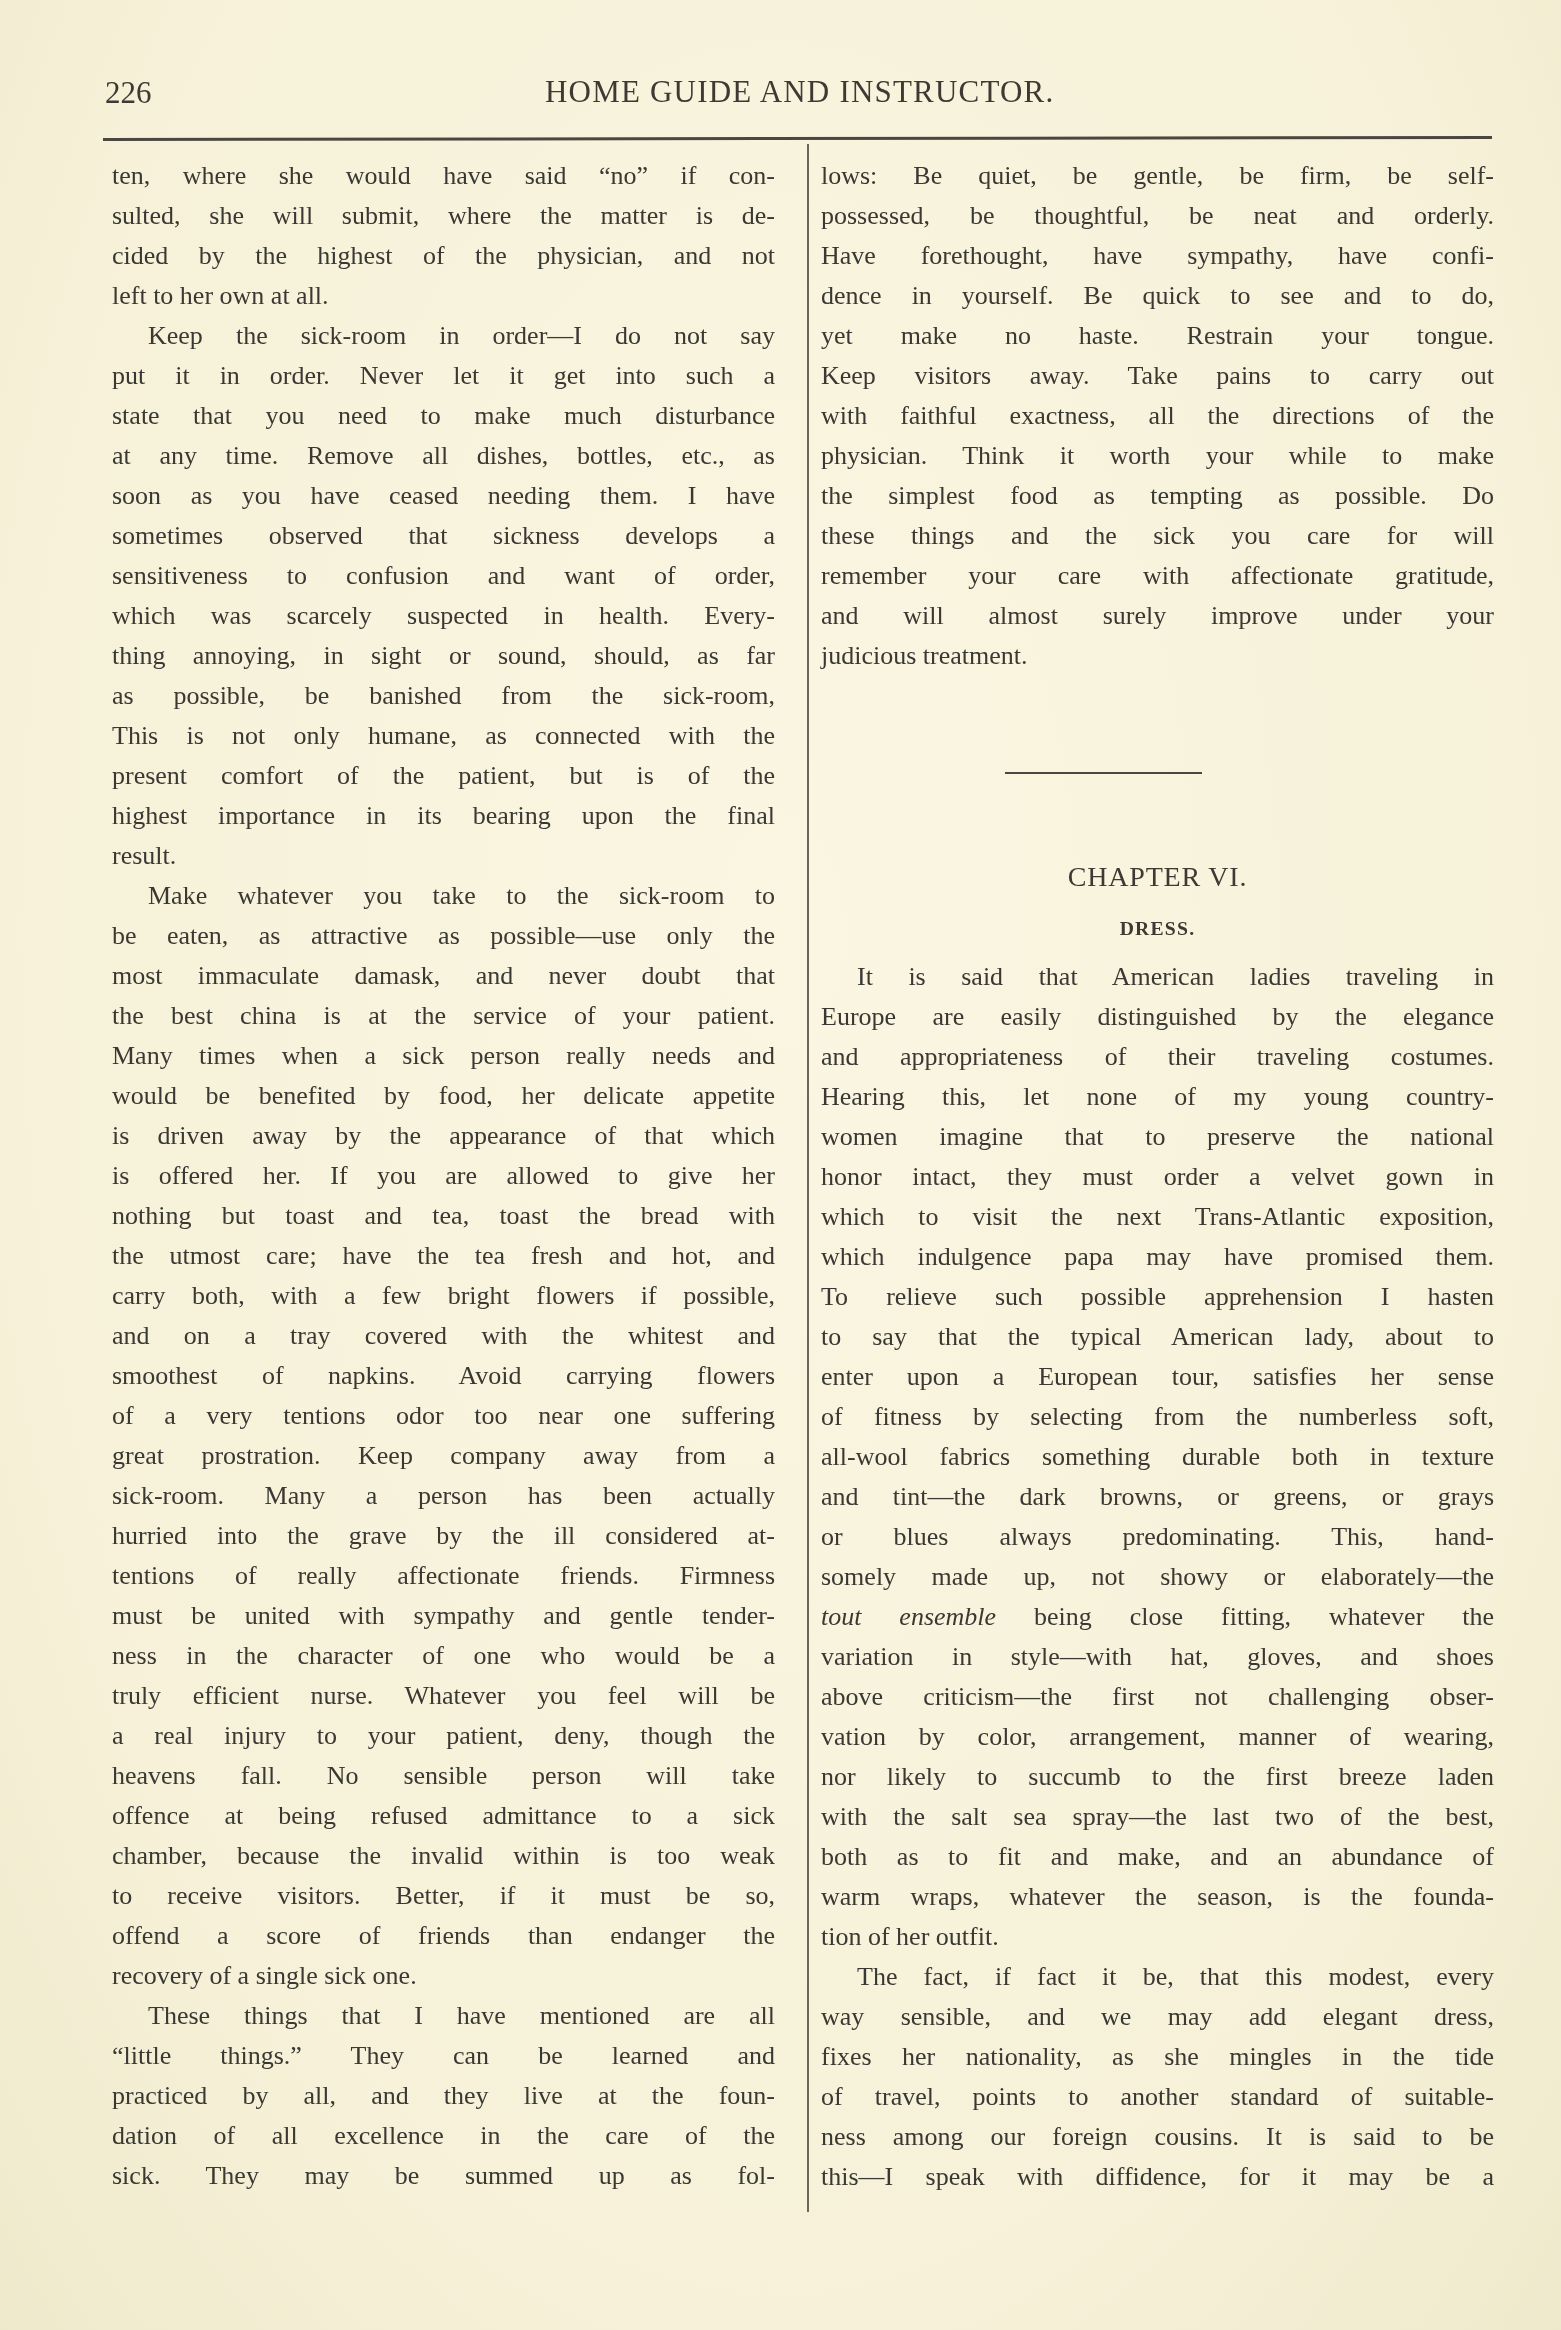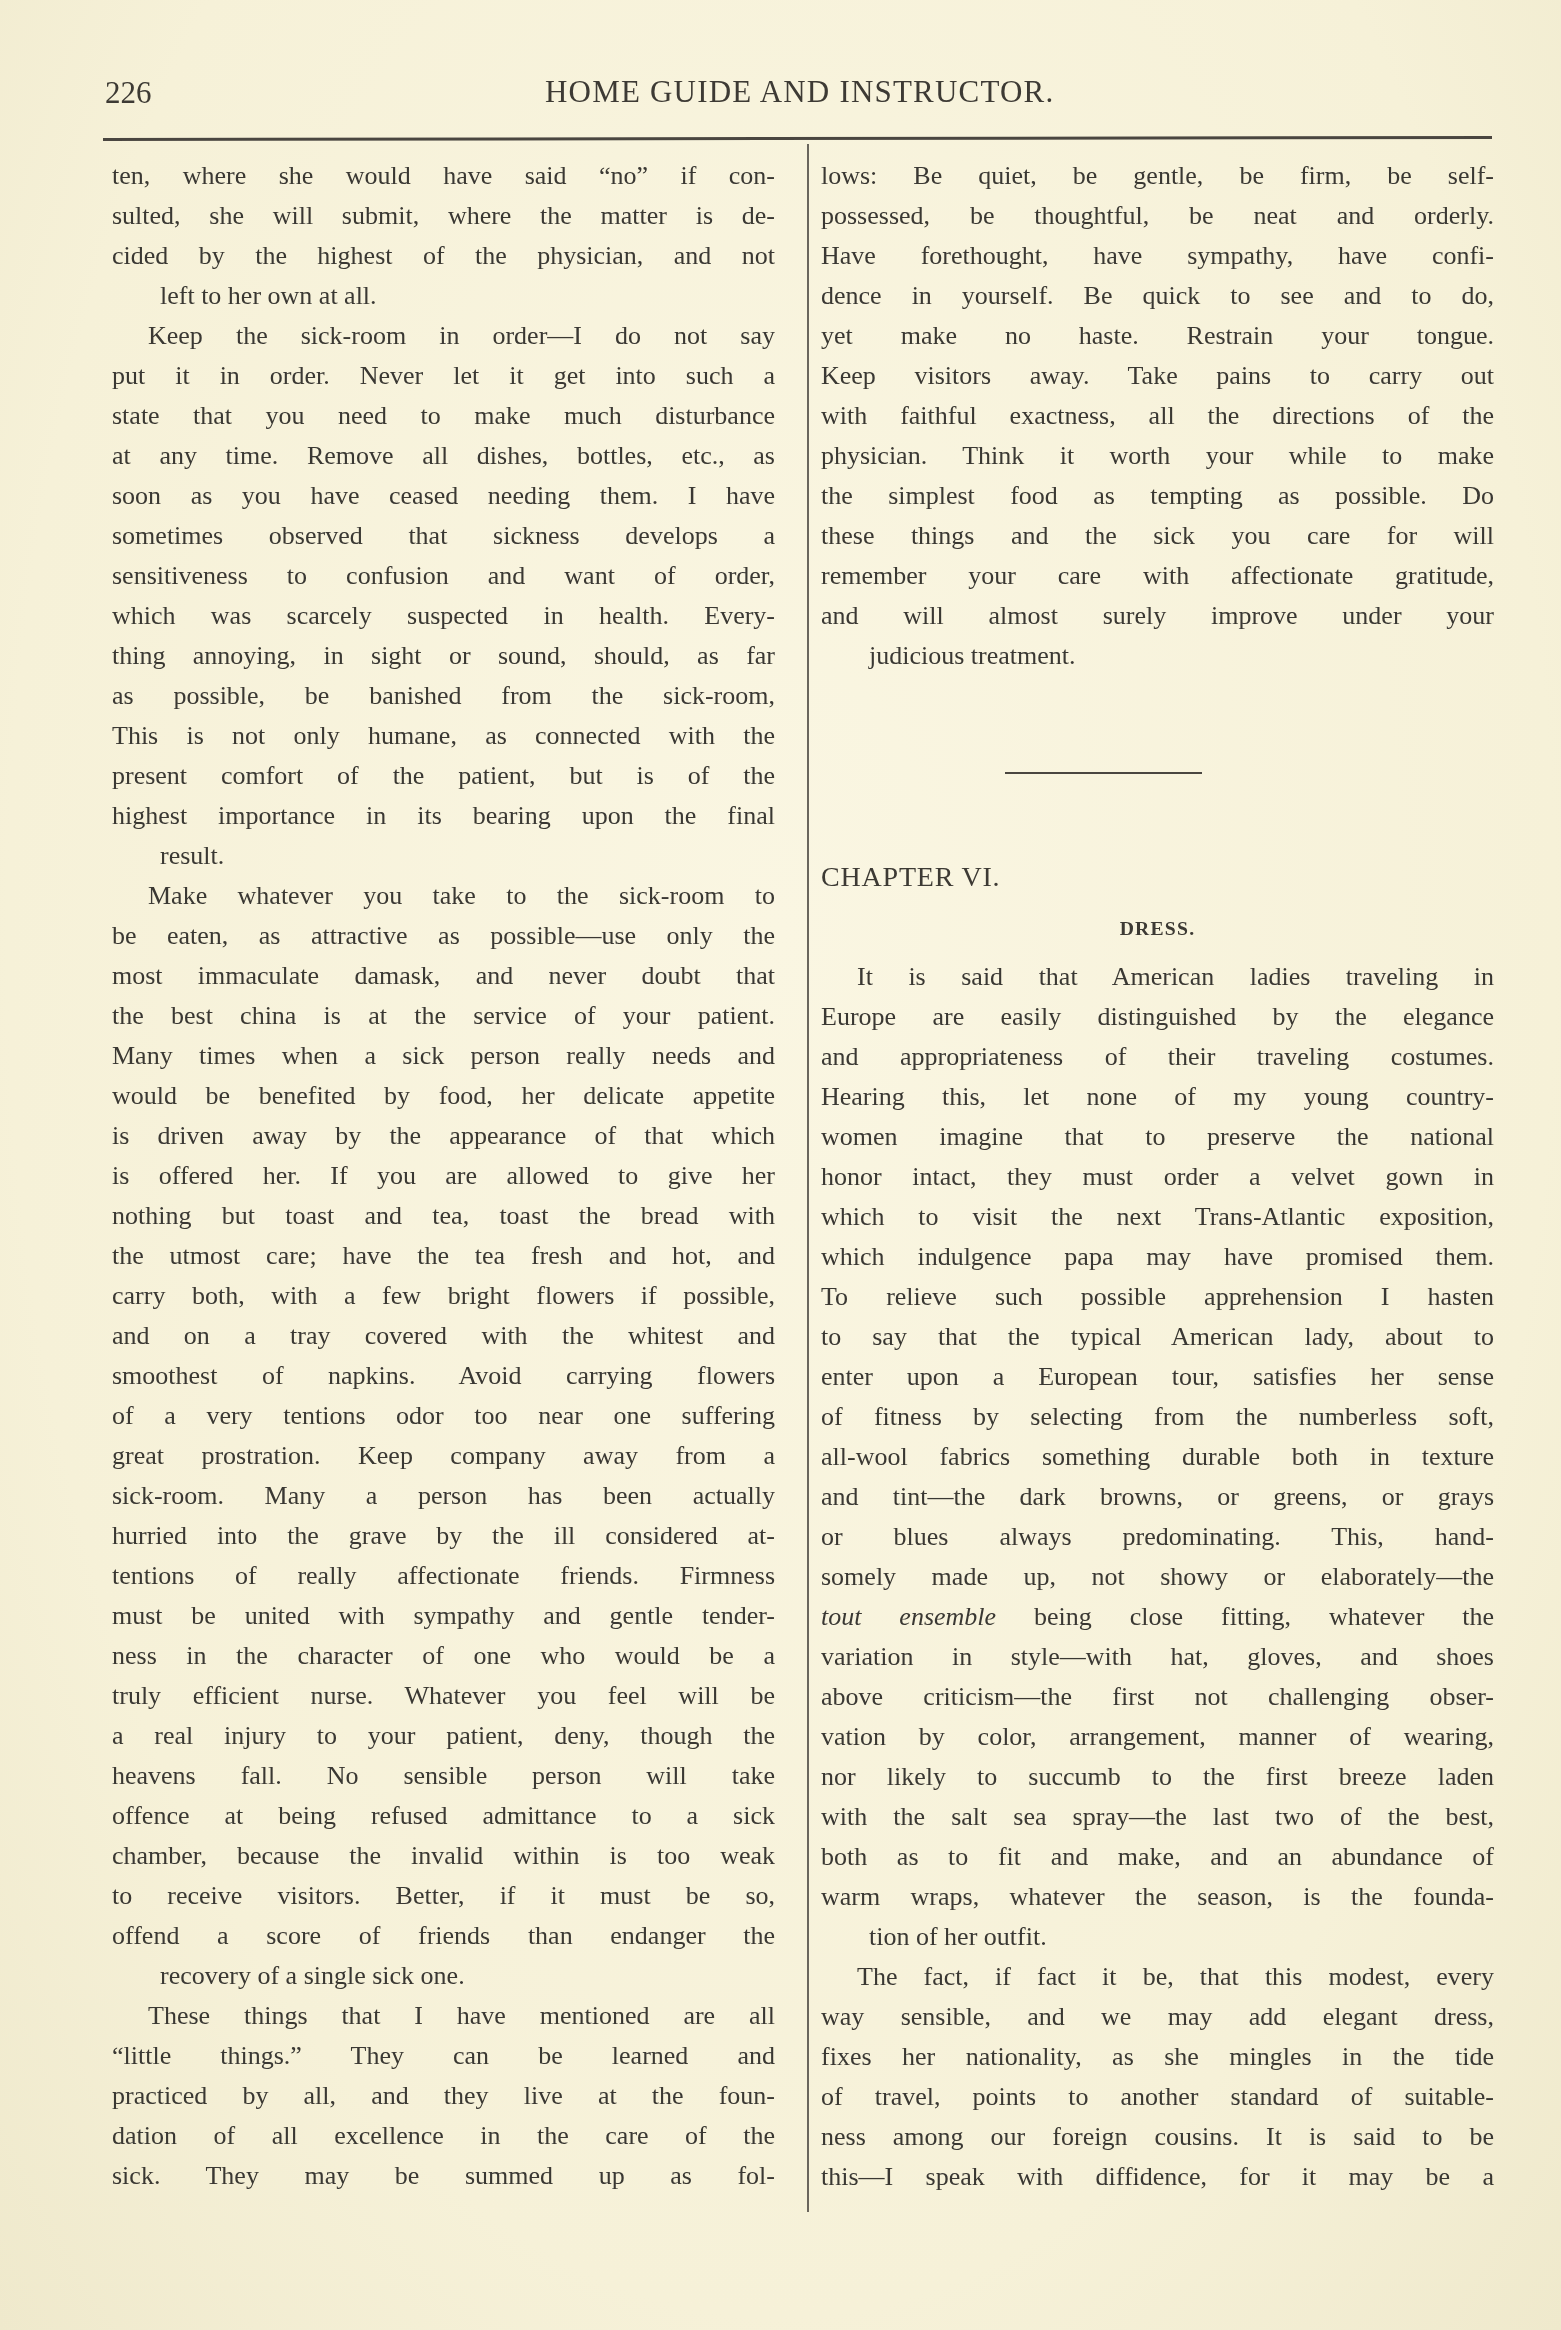--- a/index.html
+++ b/index.html
@@ -16,24 +16,24 @@
     .page-number { position: absolute; left: 0; top: 3.3px; font-size: 31px; letter-spacing: 0; color: #3d3a34; }
     .book-title { position: absolute; left: 0; right: 14px; text-align: center; top: 1.6px;
       font-size: 31px; letter-spacing: 1.2px; color: #3d3a34; padding-left: 16.4px; }
     .head-rule { position: absolute; top: 138px; left: 103px; width: 1389px; height: 2.5px; background: #4a4640;
       transform: rotate(-0.08deg); transform-origin: left center; }
     .col-divider { position: absolute; left: 807px; top: 144px; width: 1.6px; height: 2068px; background: #6a665d; }
     .column { position: absolute; font-size: 26px; line-height: 40px; text-align: justify; }
     .col-left { left: 112px; top: 156px; width: 663px; }
     .col-right { left: 821px; top: 156px; width: 673px; }
     .line { display: block; text-align: justify; text-align-last: justify; white-space: nowrap; overflow: visible; height: 40px; }
-    .line.last { text-align-last: left; margin-left: 48px; }
+    .line.last { text-align-last: left; }
     .indent { padding-left: 36px; }
     .section-rule { position: absolute; left: 1005px; top: 772px; width: 197px; height: 1.6px; background: #4a4640; }
-    .chapter-title { position: absolute; left: 821px; width: 673px; top: 861px; 
+    .chapter-title { position: absolute; left: 821px; width: 673px; top: 861px; text-align: center;
       font-size: 28px; letter-spacing: 0.8px; color: #3d3a34; }
     .chapter-subtitle { position: absolute; left: 821px; width: 673px; top: 917px; text-align: center;
       font-size: 19.7px; font-weight: bold; letter-spacing: 1.2px; color: #3d3a34; }
     .col-right-lower { left: 821px; top: 957px; width: 673px; }
     em { font-style: italic; }
   </style>
 </head>
 <body>
 
 <div class="page">

